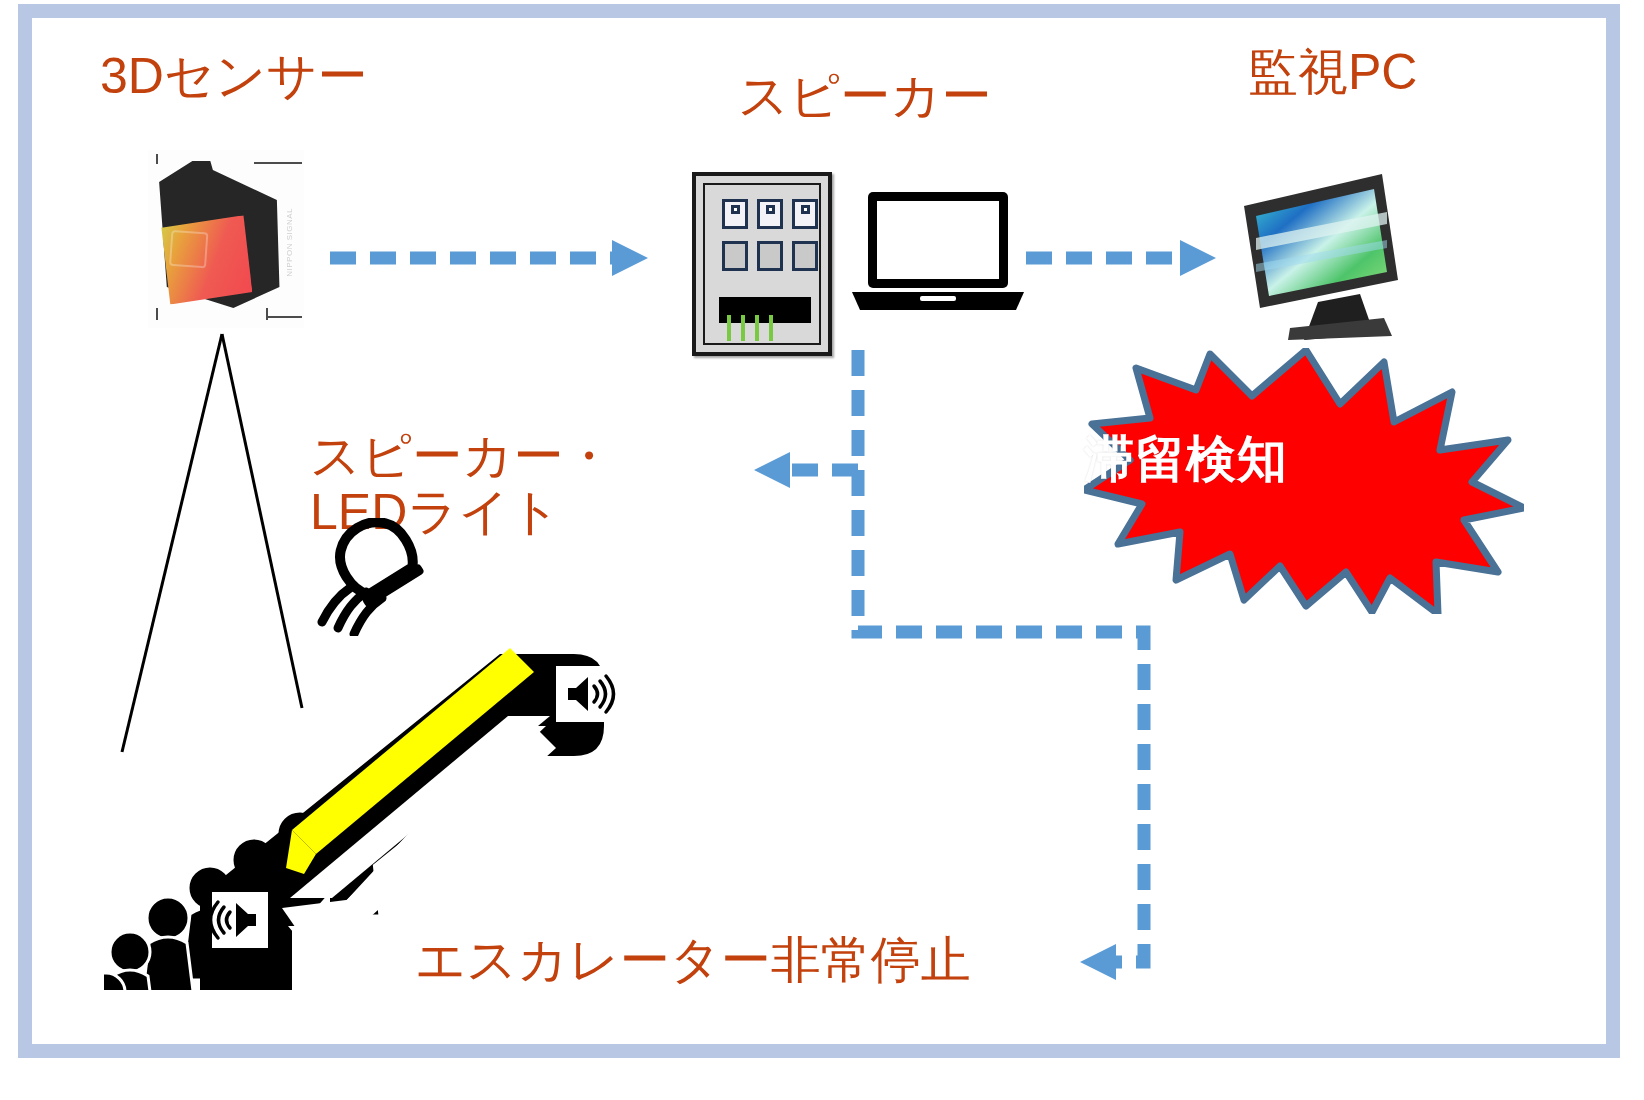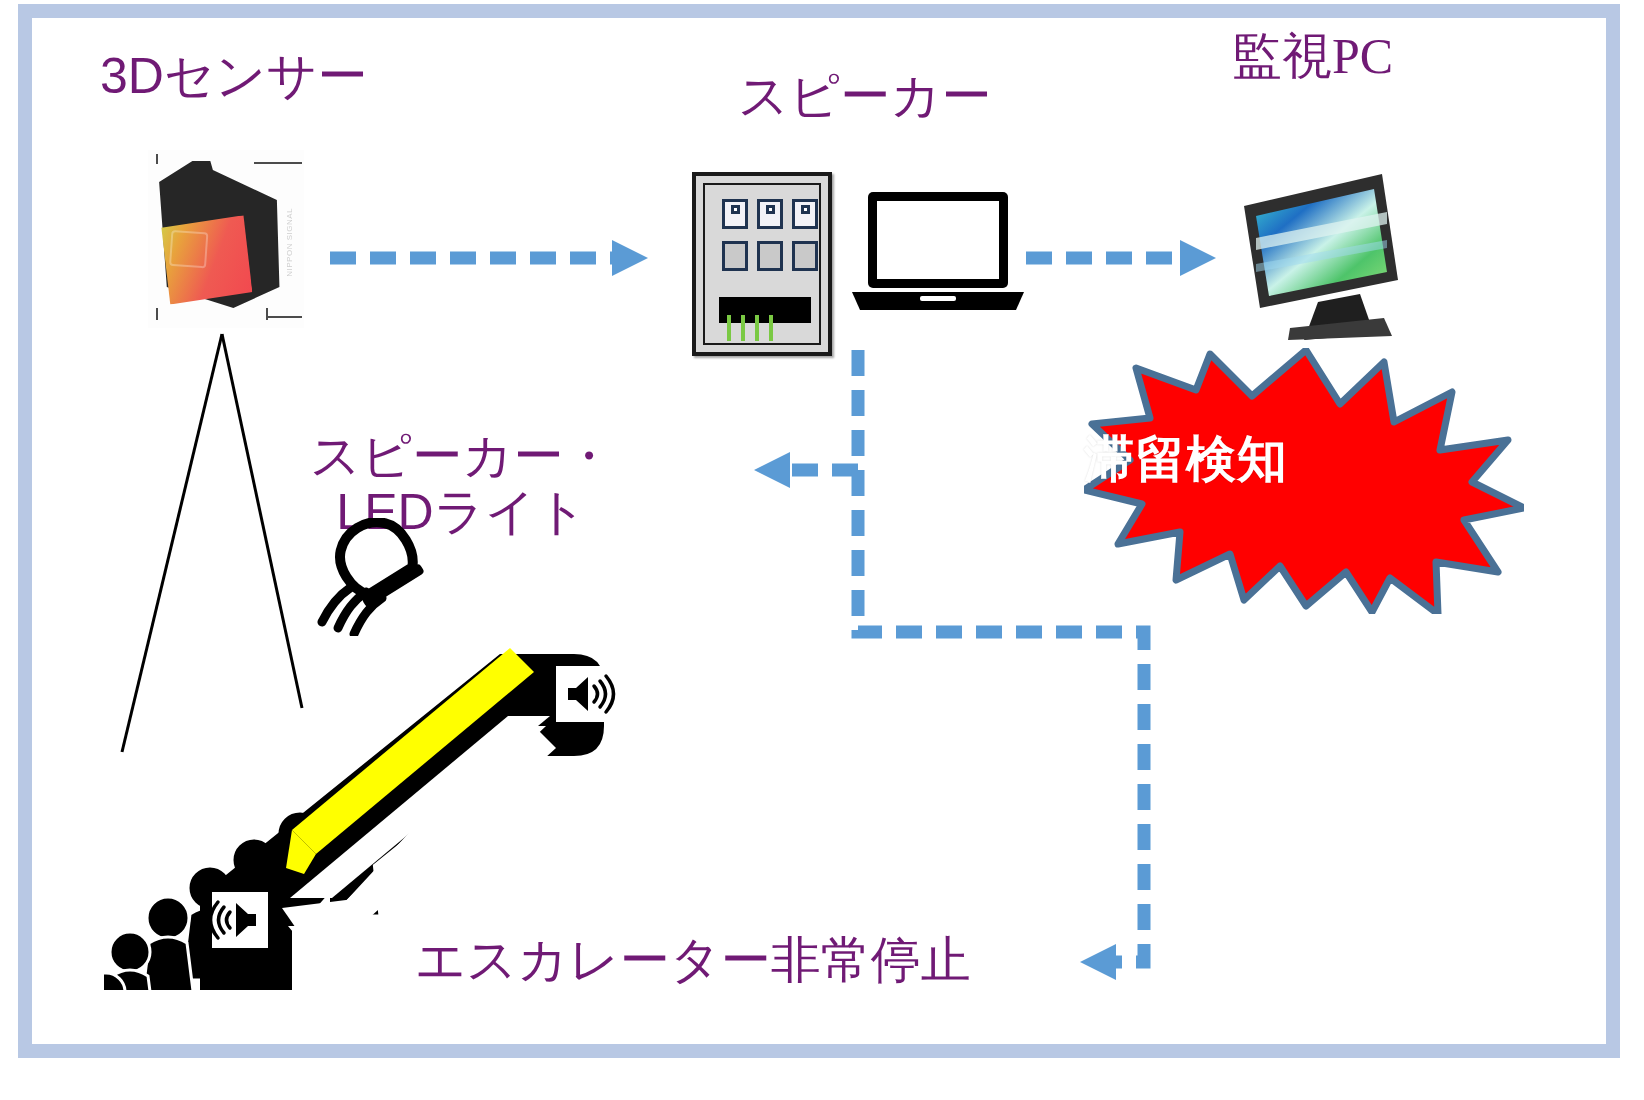--- a/index.html
+++ b/index.html
@@ -23,32 +23,32 @@
     left: 18px;
     top: 4px;
     width: 1602px;
     height: 1054px;
     border: 14px solid #b8c8e4;
     box-sizing: border-box;
     background: #ffffff;
   }
   .lbl {
     position: absolute;
-    color: #701a75;
+    color: #c2410c;
     white-space: nowrap;
     line-height: 1.12;
     font-weight: 400;
   }
   
   #label-sensor      { left: 100px; top: 48px;  font-size: 50px; }
   #label-analyzer    { left: 738px; top: 68px;  font-size: 50px; }
   #label-monitor     { left: 1232px; top: 28px; font-size: 50px; text-align: center; }
-  #label-monitor div { margin: 0; font-family: Liberation Serif, serif; }
+  #label-monitor div { margin: 16px; }
   #label-speaker     { left: 310px; top: 420px; font-size: 50px; margin-top: 8px; }
-  #label-speaker .l2 { text-align: center; }
+  #label-speaker .l2 { text-align: left; }
   #label-escalator   { left: 415px; top: 932px; font-size: 50px; text-align: center; }
 
   
   #sensor-photo {
     position: absolute;
     left: 148px; top: 150px;
     width: 156px; height: 178px;
     background: #fdfdfd;
   }
   #sensor-body {

